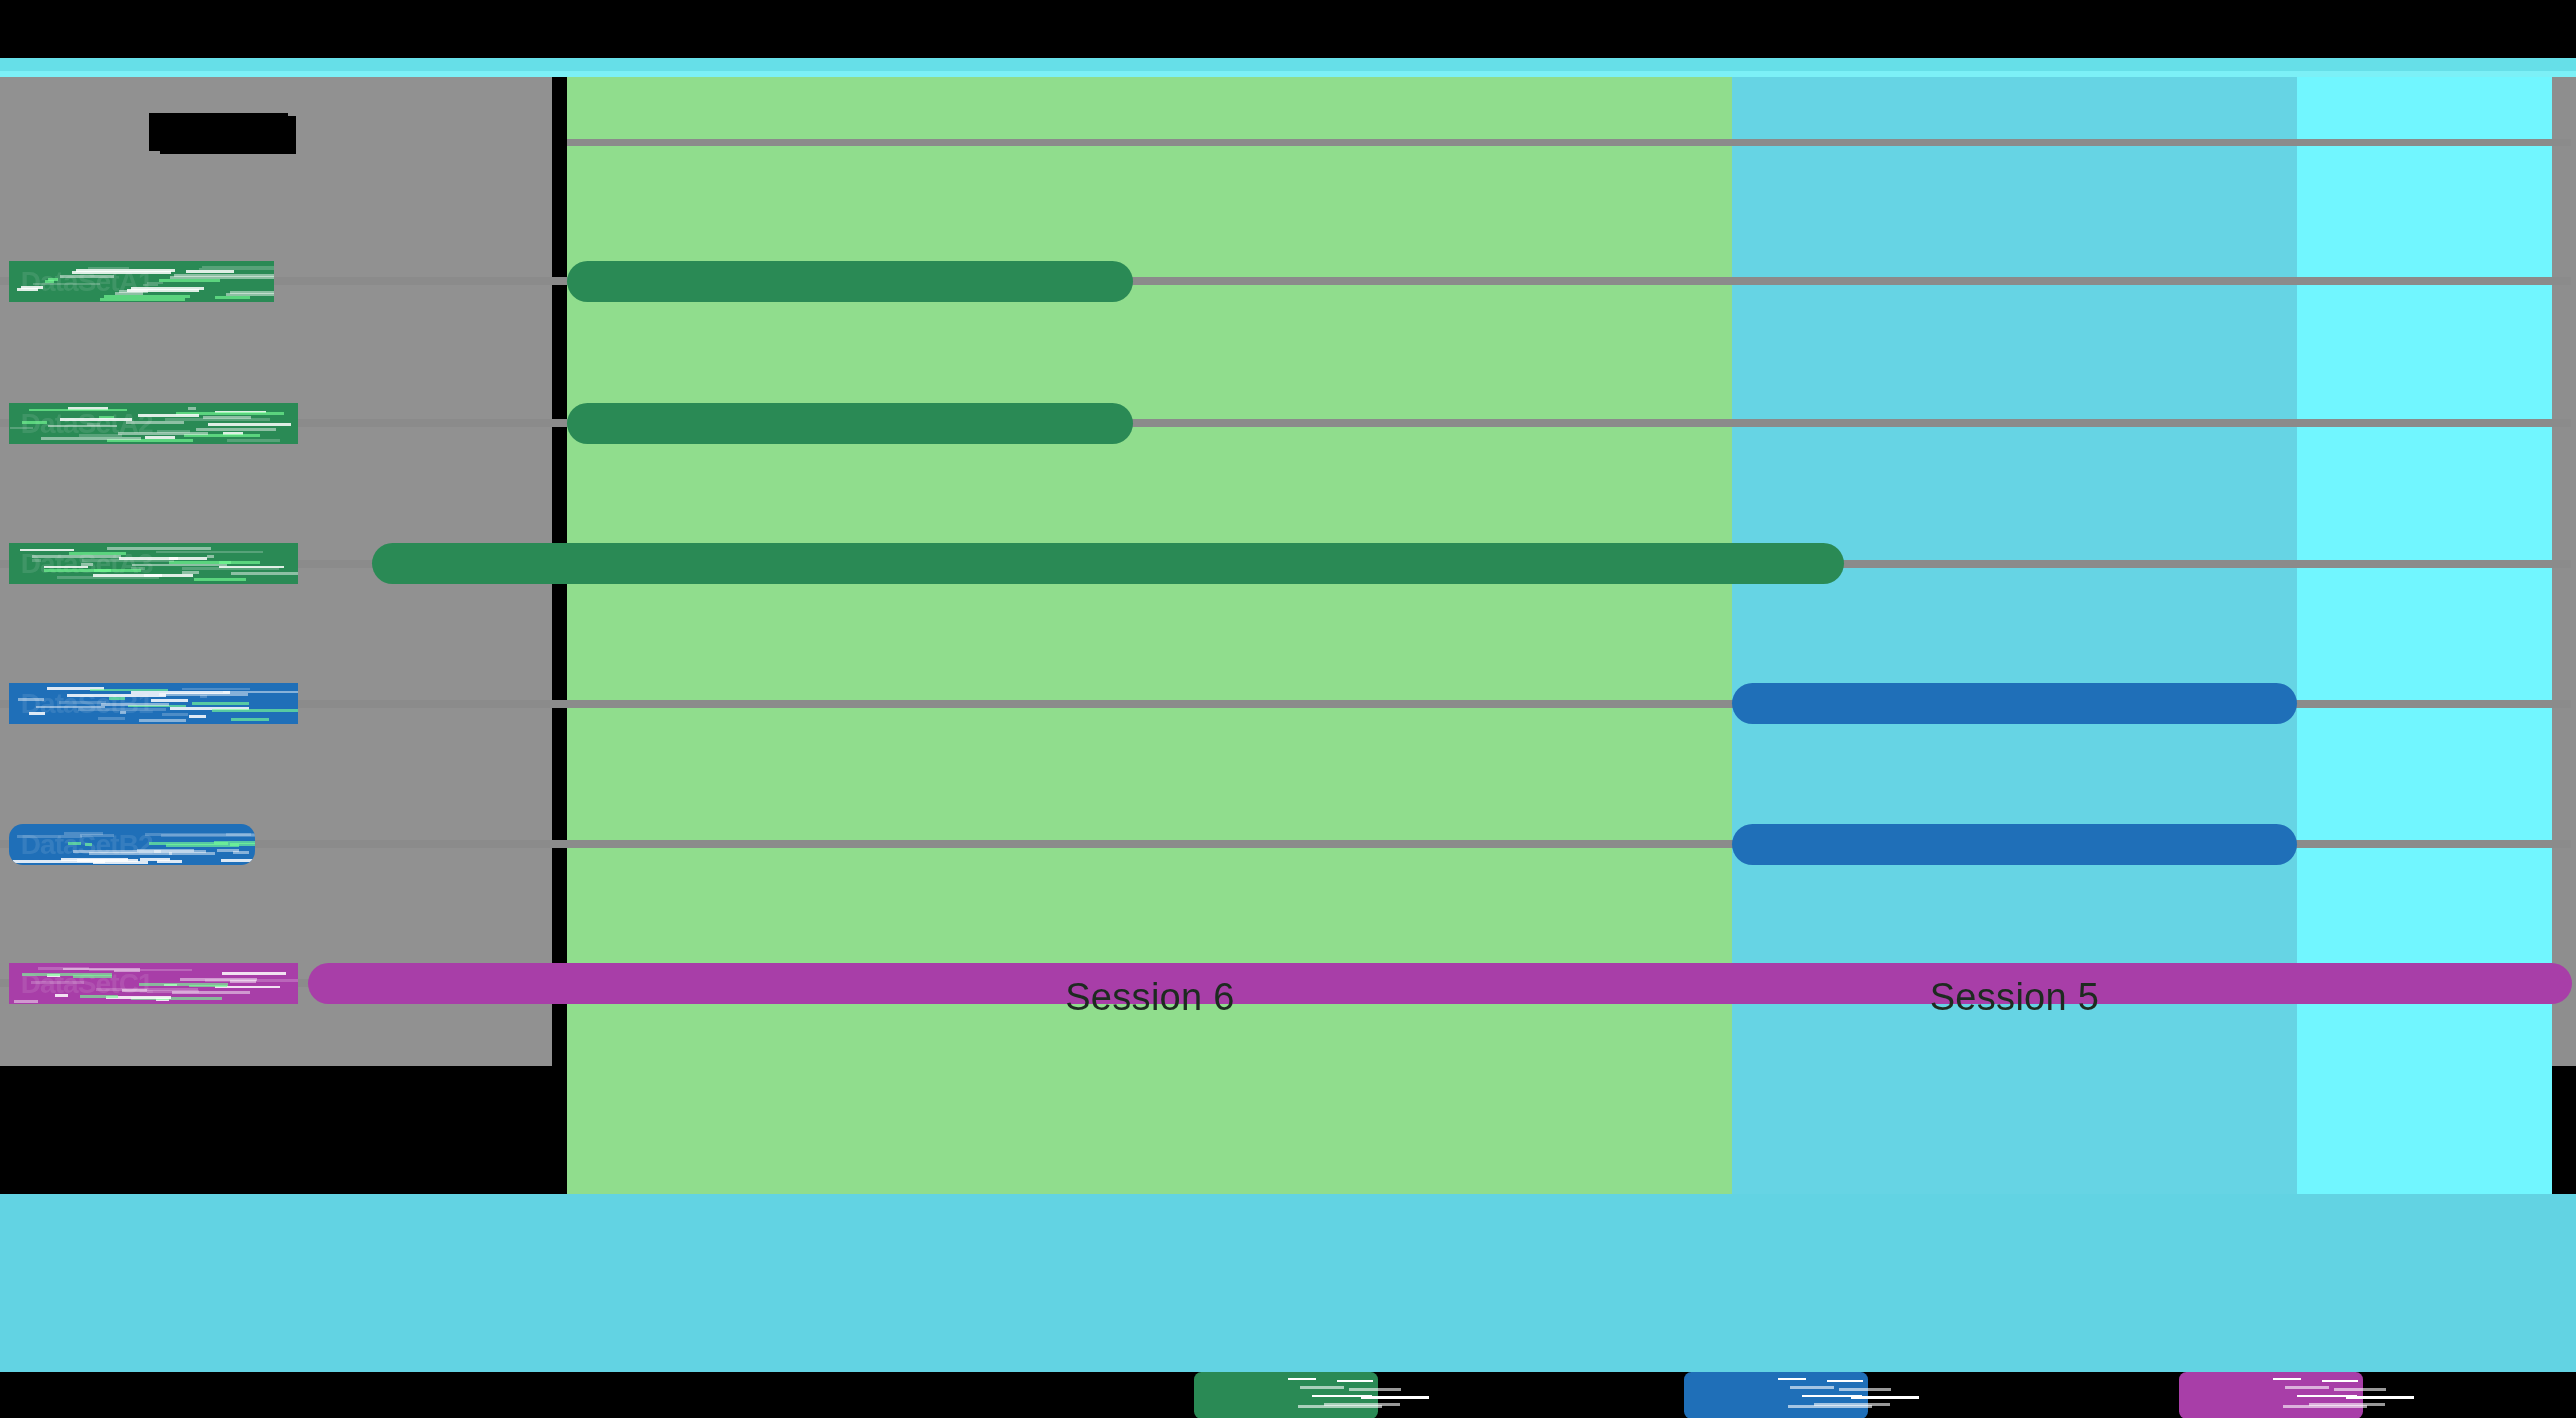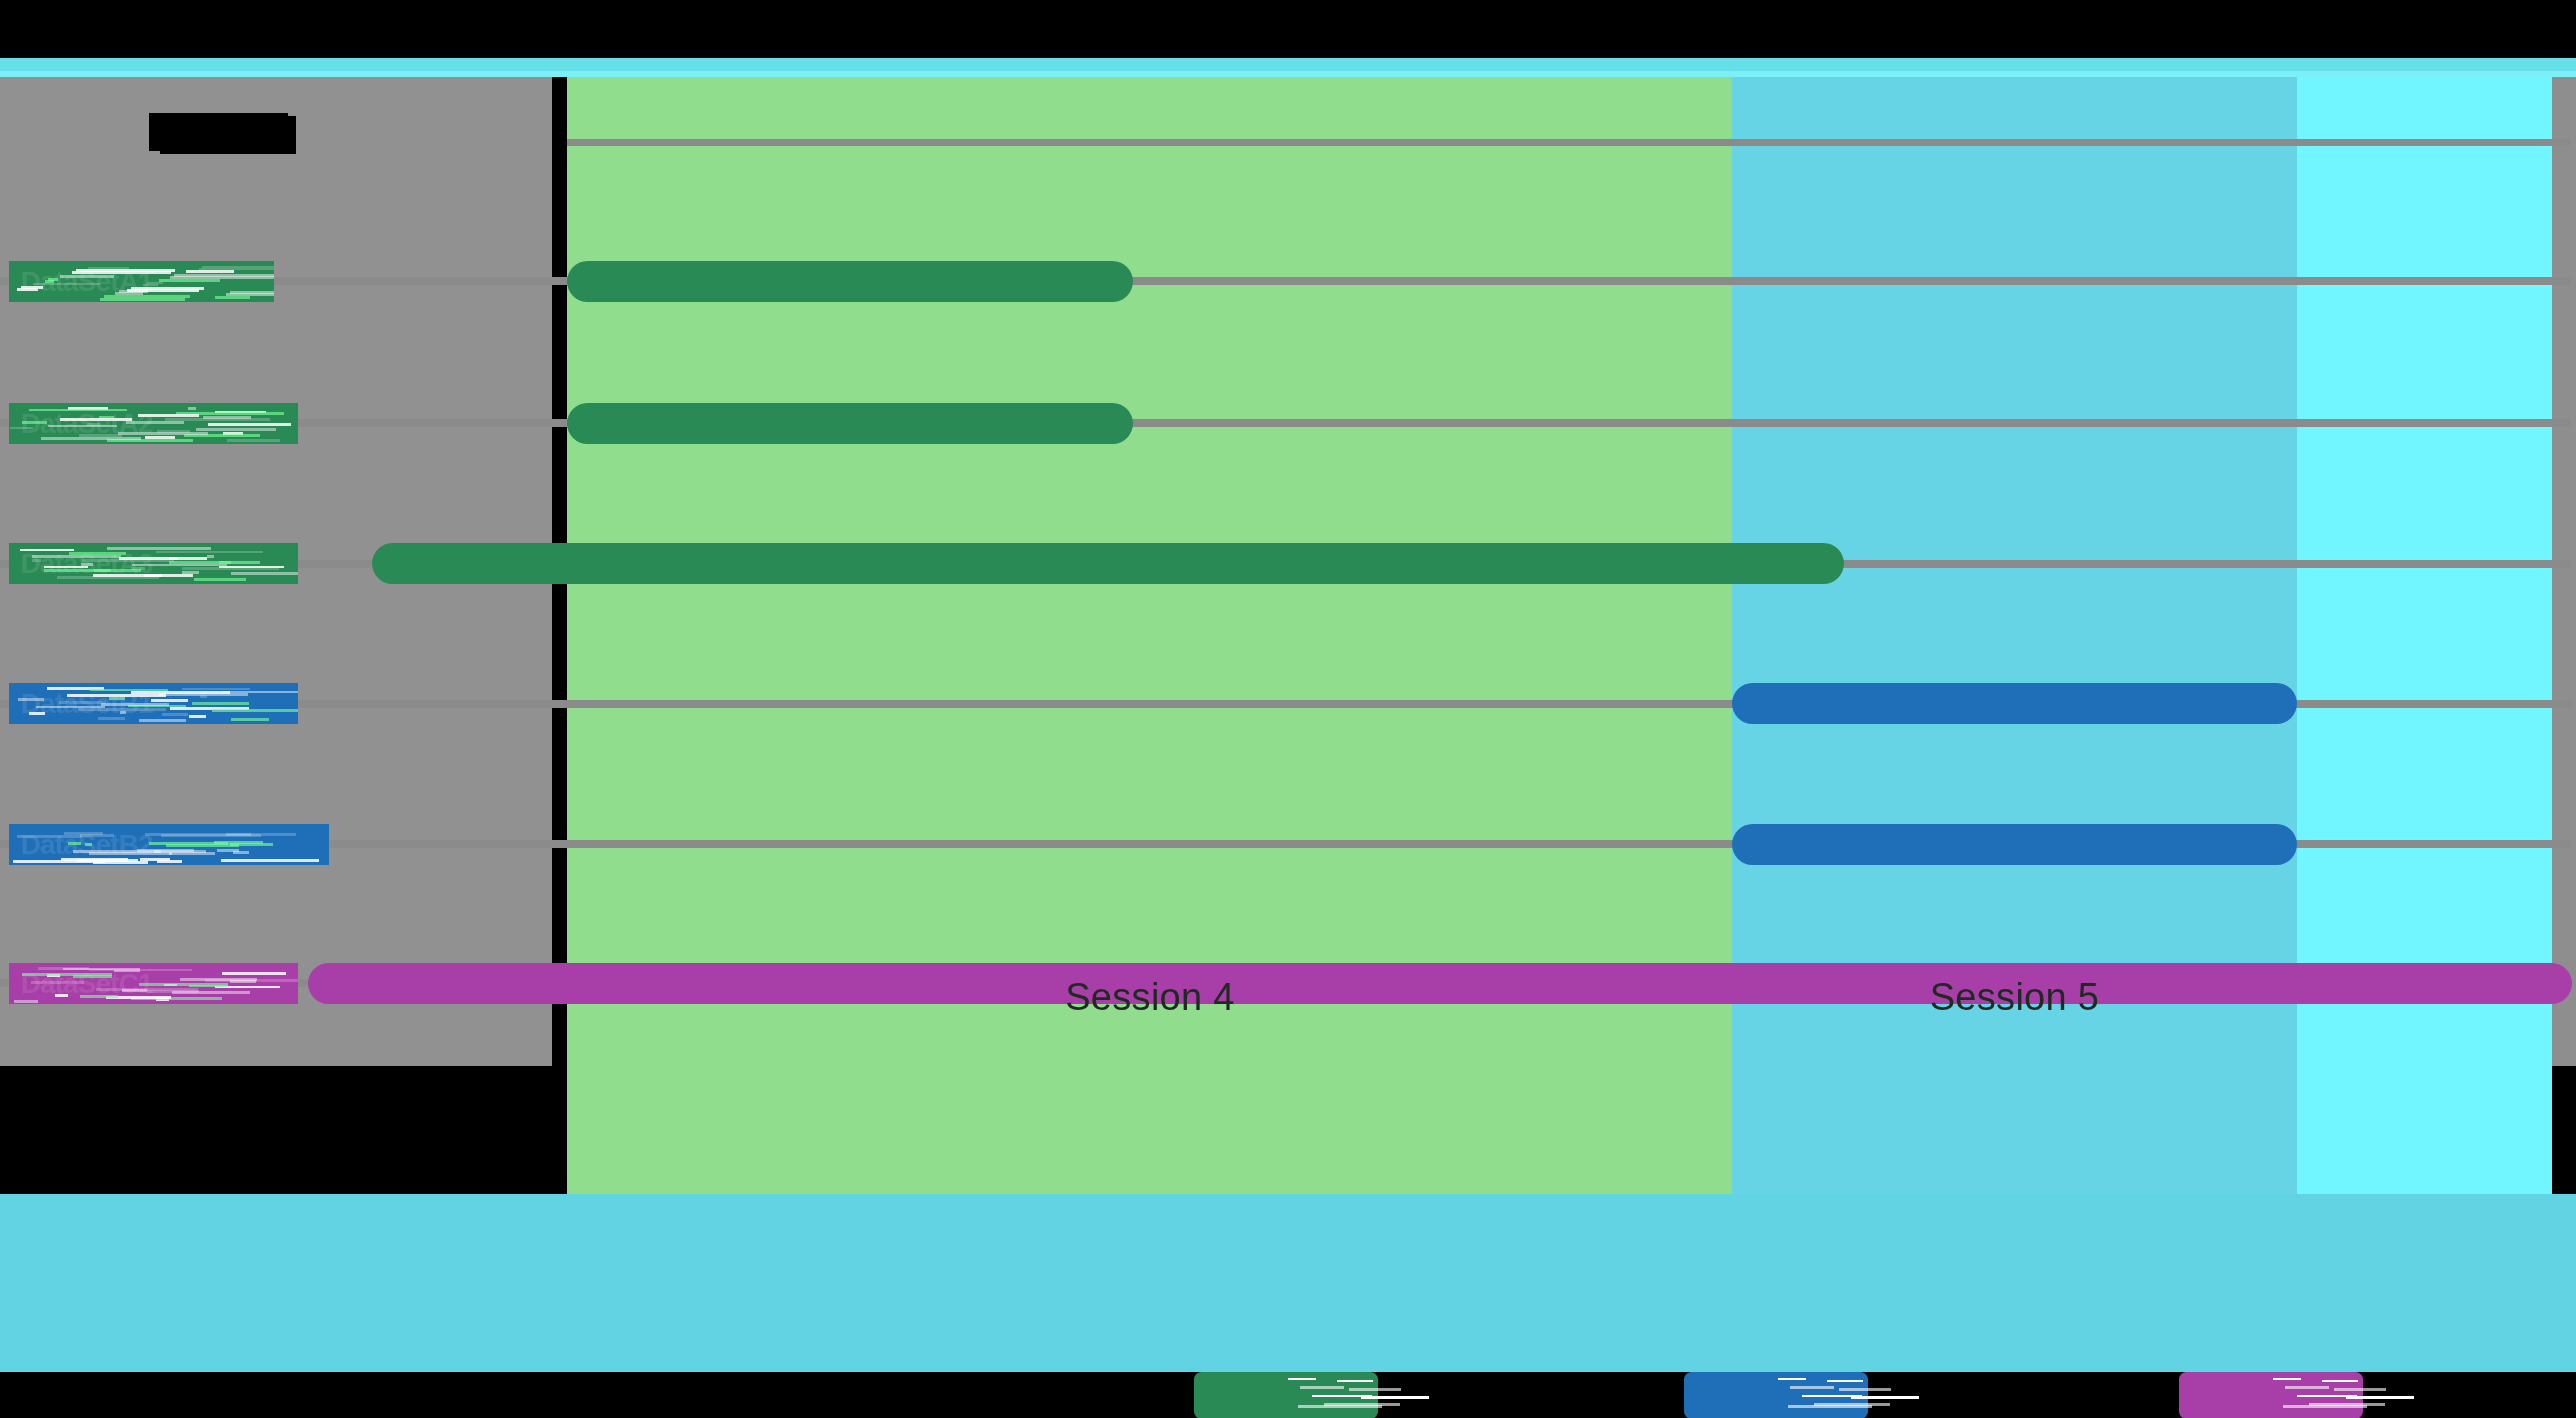--- a/index.html
+++ b/index.html
@@ -221,21 +221,21 @@
           <i style="left: 111px; width: 5.6px; top: 28px; background: rgba(255, 255, 255, 0.55);"></i>
           <i style="left: 81px; width: 78px; top: 5.6px; background: rgba(120, 255, 150, 0.75);"></i>
           <i style="left: 50px; width: 47px; top: 18px; background: rgba(255, 255, 255, 0.25);"></i>
           <i style="left: 20px; width: 16px; top: 29px; background: rgb(255, 255, 255);"></i>
           <i style="left: 214px; width: 88px; top: 7.5px; background: rgba(255, 255, 255, 0.55);"></i>
           <i style="left: 183px; width: 57px; top: 19px; background: rgba(120, 255, 150, 0.75);"></i>
           <i style="left: 153px; width: 26px; top: 30px; background: rgba(255, 255, 255, 0.25);"></i>
           <i style="left: 122px; width: 99px; top: 8.4px; background: rgb(255, 255, 255);"></i>
           <i style="left: 92px; width: 68px; top: 20px; background: rgba(255, 255, 255, 0.55);"></i>
         </span></div>
-      <div class="ylabel" style="left: 9.4px; width: 320px; top: 824px; background: rgb(31, 111, 184);">DataSetB2<span class="scr">
+      <div class="ylabel" style="left: 9.4px; width: 246px; top: 824px; background: rgb(31, 111, 184); border-radius: 14px;">DataSetB2<span class="scr">
           <i style="left: 52px; width: 67px; top: 34px; background: rgb(255, 255, 255);"></i>
           <i style="left: 128px; width: 57px; top: 25px; background: rgba(255, 255, 255, 0.55);"></i>
           <i style="left: 205px; width: 49px; top: 17px; background: rgba(120, 255, 150, 0.75);"></i>
           <i style="left: 55px; width: 39px; top: 8.4px; background: rgba(255, 255, 255, 0.25);"></i>
           <i style="left: 131px; width: 30px; top: 34px; background: rgb(255, 255, 255);"></i>
           <i style="left: 208px; width: 21.6px; top: 25px; background: rgba(255, 255, 255, 0.55);"></i>
           <i style="left: 59px; width: 12.2px; top: 18px; background: rgba(120, 255, 150, 0.75);"></i>
           <i style="left: 136px; width: 106px; top: 9.4px; background: rgba(255, 255, 255, 0.25);"></i>
           <i style="left: 212px; width: 98px; top: 35px; background: rgb(255, 255, 255);"></i>
           <i style="left: 64px; width: 88px; top: 26px; background: rgba(255, 255, 255, 0.55);"></i>
@@ -289,21 +289,21 @@
   <div id="bars">
       <div class="bar" style="left: 567px; width: 566px; top: 261px; background: rgb(42, 138, 85);"></div>
       <div class="bar" style="left: 567px; width: 566px; top: 403px; background: rgb(42, 138, 85);"></div>
       <div class="bar" style="left: 372px; width: 1472px; top: 543px; background: rgb(42, 138, 85);"></div>
       <div class="bar" style="left: 1732px; width: 565px; top: 683px; background: rgb(31, 111, 184);"></div>
       <div class="bar" style="left: 1732px; width: 565px; top: 824px; background: rgb(31, 111, 184);"></div>
       <div class="bar" style="left: 308px; width: 2264px; top: 963px; background: rgb(168, 62, 168);"></div>
     </div>
 
   <div id="bandlabels">
-      <div class="band-label" style="left: 567px; width: 1166px; color: rgb(29, 43, 32);">Session 4</div>
+      <div class="band-label" style="left: 567px; width: 1166px; color: rgb(29, 43, 32);">Session 6</div>
       <div class="band-label" style="left: 1732px; width: 565px; color: rgb(29, 43, 32);">Session 5</div>
     </div>
 
   <div class="footer-cyan"></div>
   <div class="footer-black"></div>
 
   <div id="legend">
       <div class="legend-sw" style="left: 1194px; top: 1372px; width: 184px; background: rgb(42, 138, 85); height: 47px;">
         <span class="scr" style="position: absolute; inset: 0px;">
           <i style="left: 94px; width: 28px; top: 5.6px; background: rgb(255, 255, 255);"></i>

